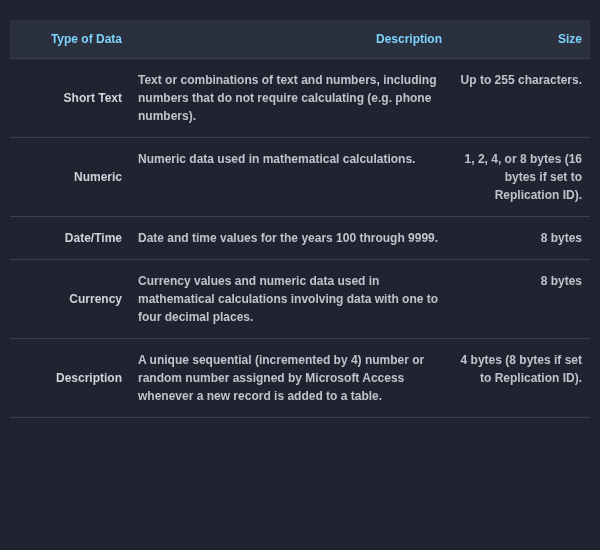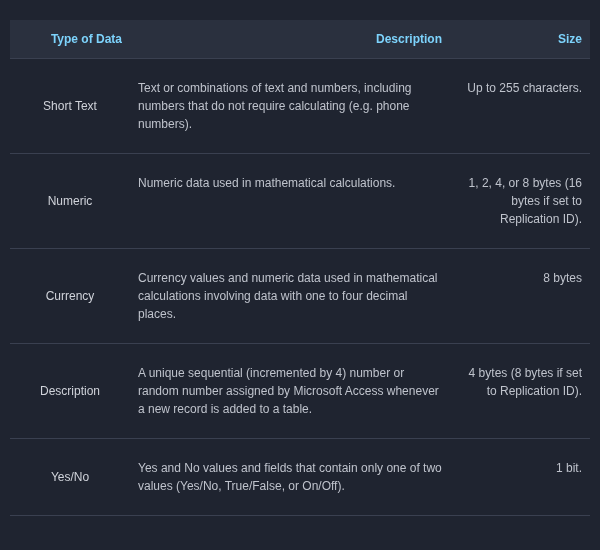--- a/index.html
+++ b/index.html
@@ -23,29 +23,30 @@
     }
     thead th {
       background-color: #2a303e;
       color: #7dd3fc;
       font-weight: bold;
       text-align: right;
       padding: 10px 8px;
       border: none;
     }
     tbody td {
-      padding: 20px 8px;
+      padding: 12px 8px;
       vertical-align: top;
       border-top: 1px solid #3a4050;
+      font-weight: bold;
     }
     tbody tr:last-child td {
       border-bottom: 1px solid #3a4050;
     }
     td.type-col {
-      text-align: center;
+      text-align: right;
       vertical-align: middle;
       width: 120px;
       color: #d0d3da;
     }
     td.desc-col {
       color: #bfc3cc;
     }
     td.size-col {
       width: 140px;
       color: #bfc3cc;
@@ -70,28 +71,28 @@
       <td class="type-col">Short Text</td>
       <td class="desc-col">Text or combinations of text and numbers, including numbers that do not require calculating (e.g. phone numbers).</td>
       <td class="size-col">Up to 255 characters.</td>
     </tr>
     <tr>
       <td class="type-col">Numeric</td>
       <td class="desc-col">Numeric data used in mathematical calculations.</td>
       <td class="size-col">1, 2, 4, or 8 bytes (16 bytes if set to Replication ID).</td>
     </tr>
     <tr>
+      <td class="type-col">Date/Time</td>
+      <td class="desc-col">Date and time values for the years 100 through 9999.</td>
+      <td class="size-col">8 bytes</td>
+    </tr>
+    <tr>
       <td class="type-col">Currency</td>
       <td class="desc-col">Currency values and numeric data used in mathematical calculations involving data with one to four decimal places.</td>
       <td class="size-col">8 bytes</td>
     </tr>
     <tr>
       <td class="type-col">Description</td>
       <td class="desc-col">A unique sequential (incremented by 4) number or random number assigned by Microsoft Access whenever a new record is added to a table.</td>
       <td class="size-col">4 bytes (8 bytes if set to Replication ID).</td>
     </tr>
-    <tr>
-      <td class="type-col">Yes/No</td>
-      <td class="desc-col">Yes and No values and fields that contain only one of two values (Yes/No, True/False, or On/Off).</td>
-      <td class="size-col">1 bit.</td>
-    </tr>
   </tbody>
 </table>
 
 </body></html>

